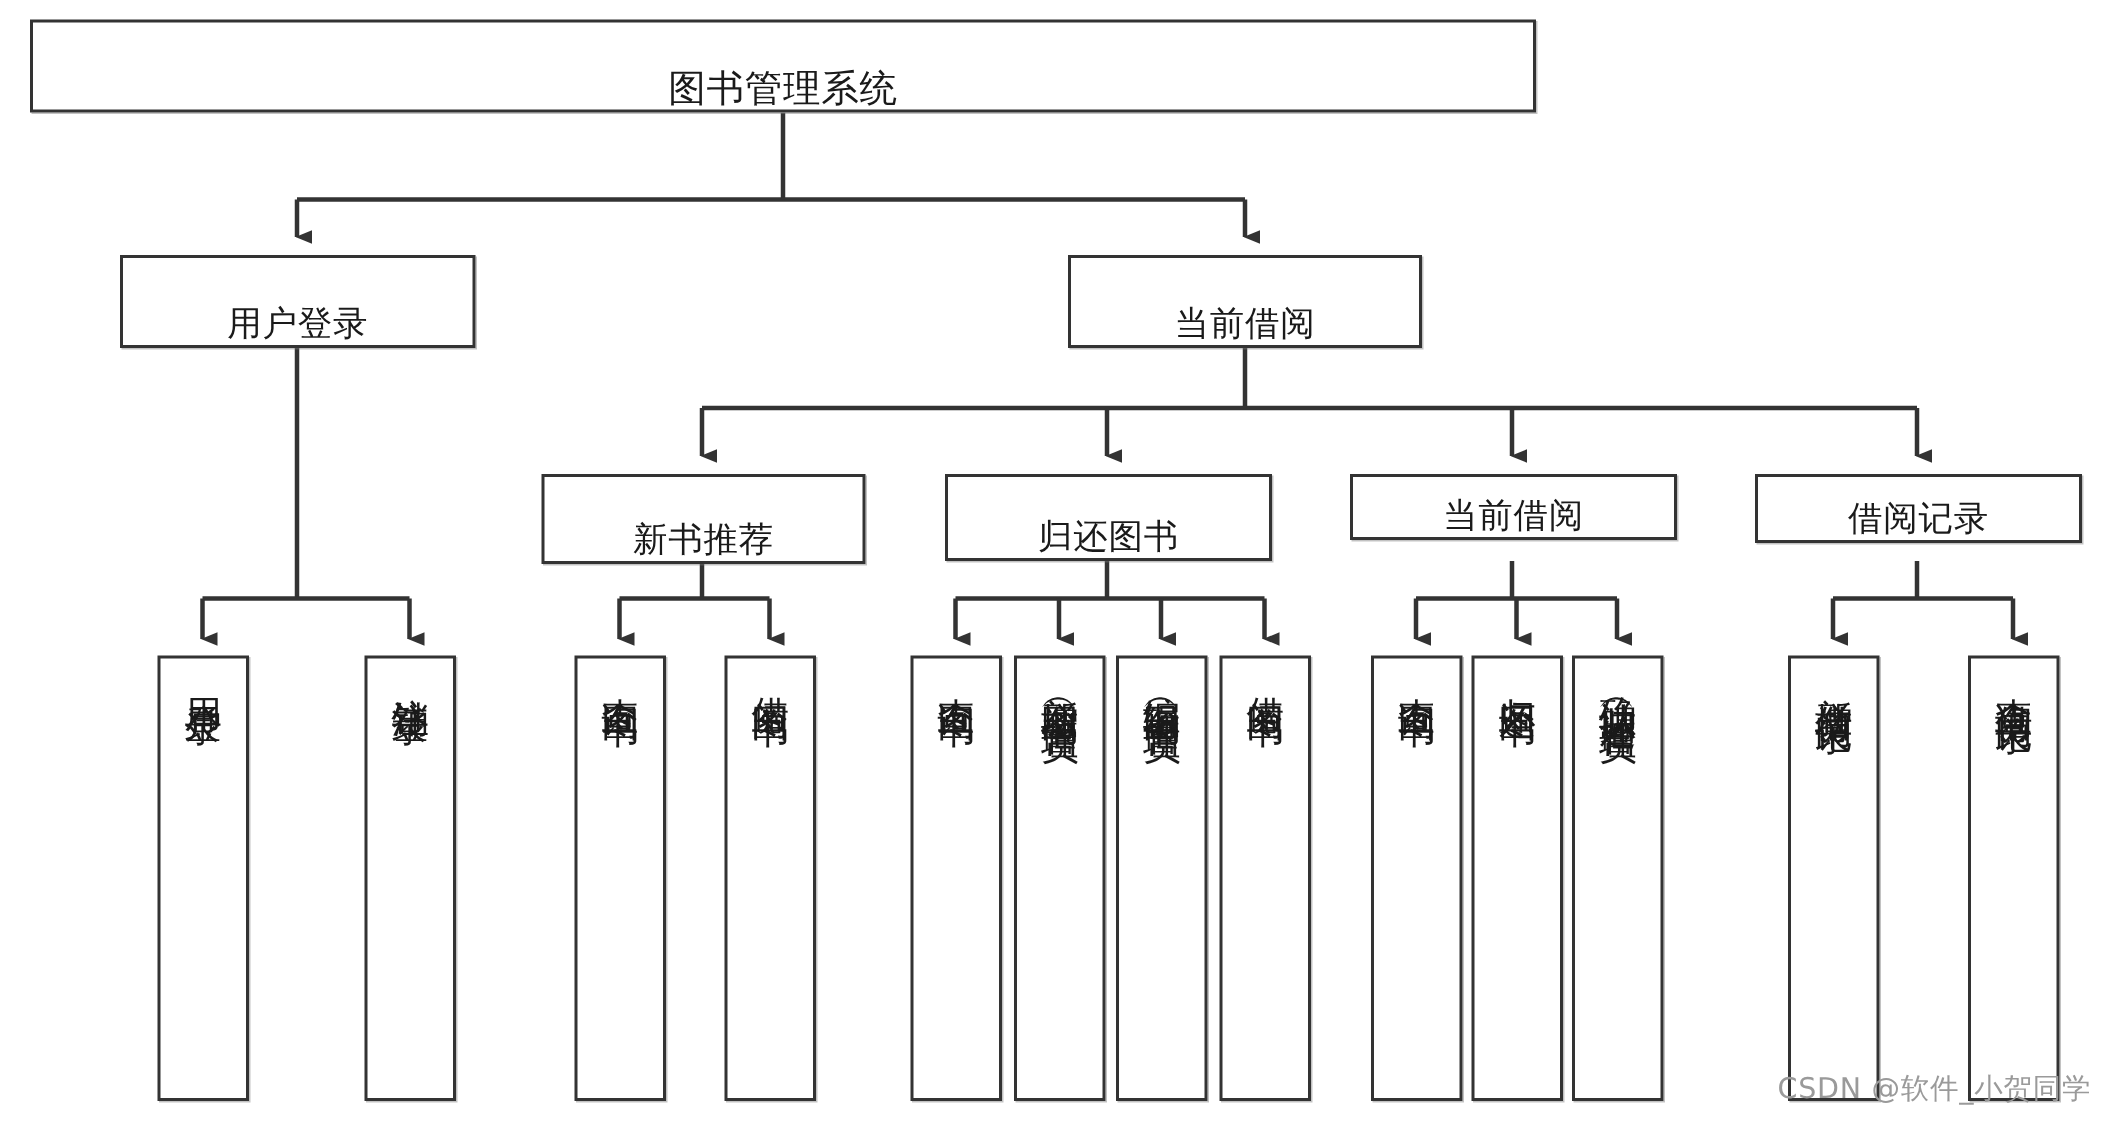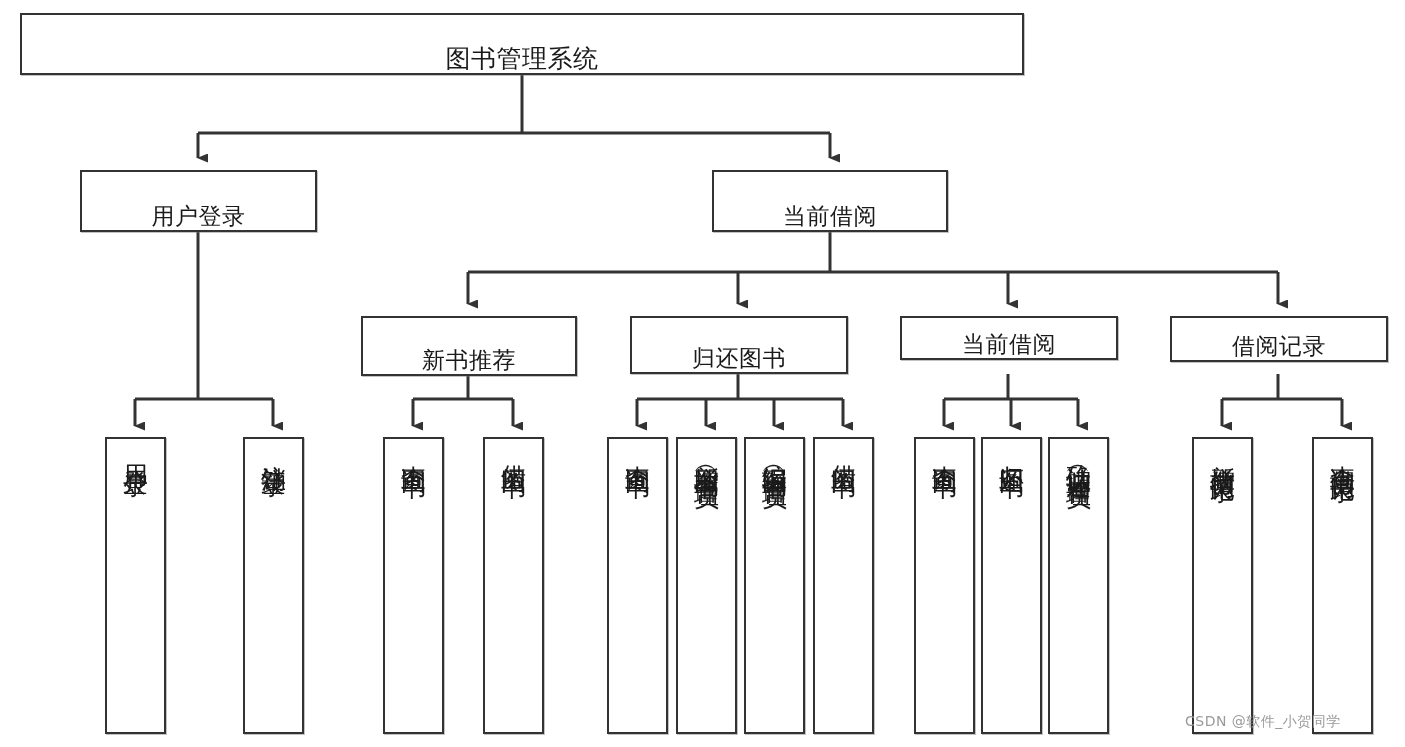--- a/index.html
+++ b/index.html
@@ -57,21 +57,21 @@
     text-orientation: upright;
     font-size: 25px;
     letter-spacing: 3px;
     line-height: 1;
   }
   .node.root .node-label { font-size: 25px; }
   .watermark {
     position: absolute;
     left: 1185px;
     top: 713px;
-    font-size: 14px;
+    font-size: 19px;
     color: #9a9a9a;
     white-space: nowrap;
     letter-spacing: 0.5px;
   }
 </style>
 </head>
 <body>
 
 <div id="diagram-root">
 

